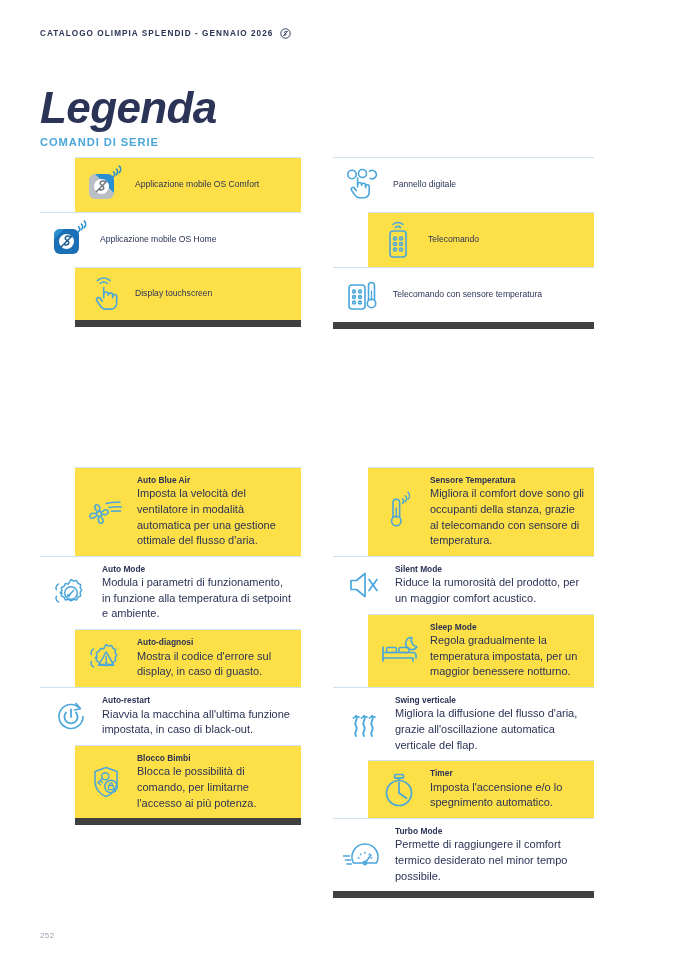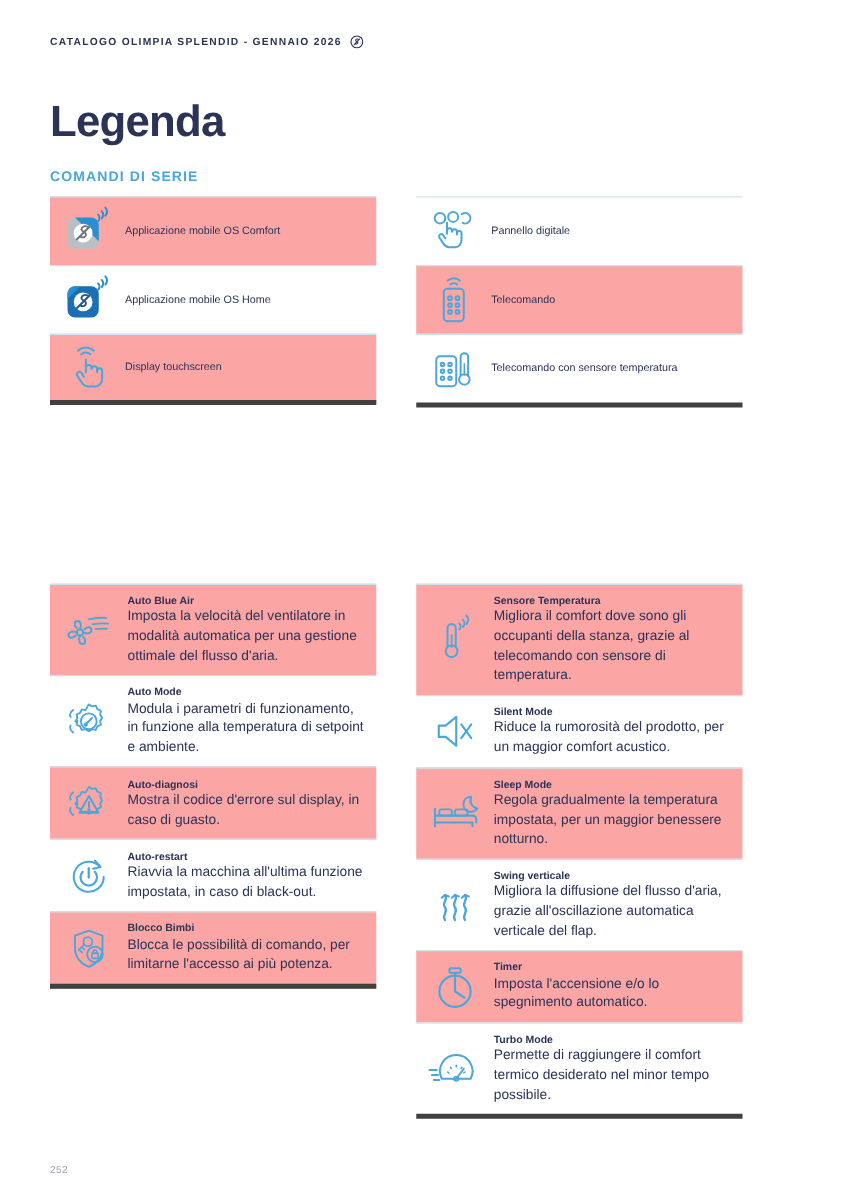--- a/index.html
+++ b/index.html
@@ -43,25 +43,26 @@
   .runhead-logo {
     display: block;
     width: 11px;
     height: 11px;
   }
 
   .page-title {
     position: absolute;
     left: 40px;
     top: 57px;
-    font-size: 35px;
+    font-size: 44px;
     font-weight: 700;
     letter-spacing: -0.6px;
     color: #2b3356;
     line-height: 1;
+    font-style: italic;
   }
 
   
   .section {
     position: absolute;
     left: 40px;
     width: 598px;
   }
   .section-title {
     font-size: 11.2px;
@@ -83,24 +84,25 @@
   
   .row {
     display: flex;
     align-items: center;
     box-sizing: border-box;
     border-top: 1px solid #cfe3ee;
     padding: 0;
     min-height: 55px;
   }
   .row:last-child {
-    border-bottom: 4px solid #404040;
+    border-bottom: 7px solid #404040;
   }
   .row.shaded {
-    background: #fca5a5;
+    background: #fde047;
+    margin-left: 35px;
   }
 
   .row-icon {
     flex: 0 0 60px;
     width: 60px;
     display: flex;
     align-items: center;
     justify-content: center;
     padding: 6px 0;
   }

